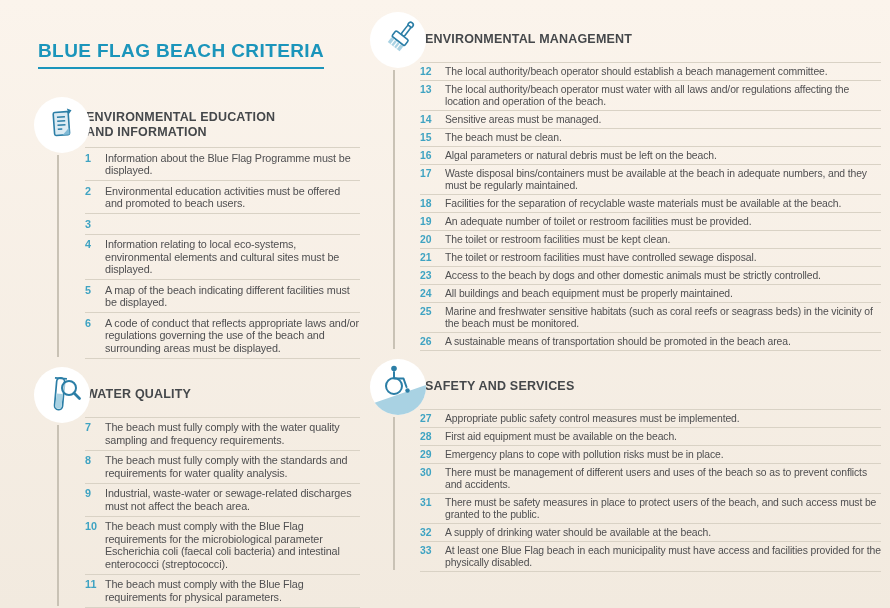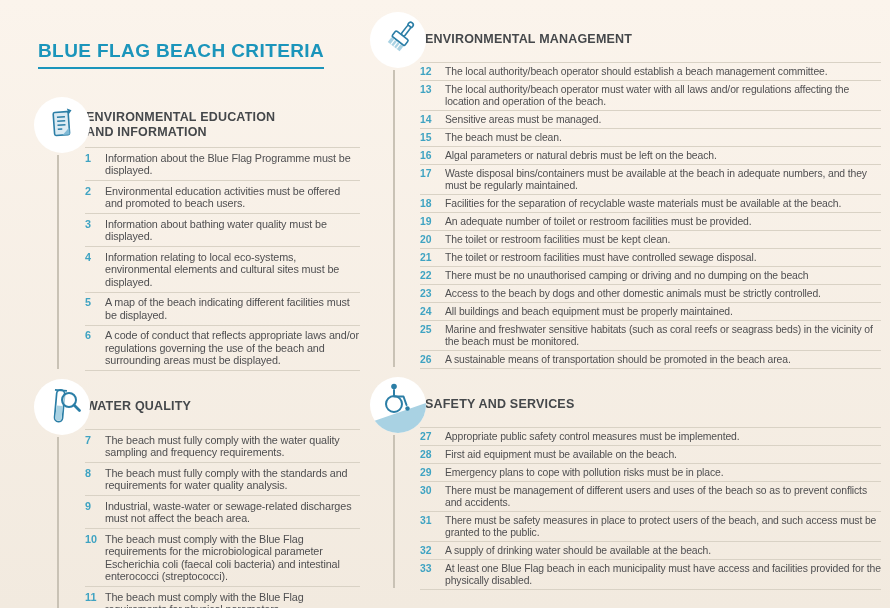--- a/index.html
+++ b/index.html
@@ -91,21 +91,20 @@
             <span class="text">Information about the Blue Flag Programme must be displayed.</span>
           </li>
 
           <li class="item">
             <span class="num">2</span>
             <span class="text">Environmental education activities must be offered and promoted to beach users.</span>
           </li>
 
           <li class="item">
             <span class="num">3</span>
-            <span class="text">Information about bathing water quality must be displayed.</span>
           </li>
 
           <li class="item">
             <span class="num">4</span>
             <span class="text">Information relating to local eco-systems, environmental elements and cultural sites must be displayed.</span>
           </li>
 
           <li class="item">
             <span class="num">5</span>
             <span class="text">A map of the beach indicating different facilities must be displayed.</span>
@@ -231,24 +230,20 @@
           <li class="item">
             <span class="num">20</span>
             <span class="text">The toilet or restroom facilities must be kept clean.</span>
           </li>
 
           <li class="item">
             <span class="num">21</span>
             <span class="text">The toilet or restroom facilities must have controlled sewage disposal.</span>
           </li>
 
-          <li class="item">
-            <span class="num">22</span>
-            <span class="text">There must be no unauthorised camping or driving and no dumping on the beach</span>
-          </li>
 
           <li class="item">
             <span class="num">23</span>
             <span class="text">Access to the beach by dogs and other domestic animals must be strictly controlled.</span>
           </li>
 
           <li class="item">
             <span class="num">24</span>
             <span class="text">All buildings and beach equipment must be properly maintained.</span>
           </li>

